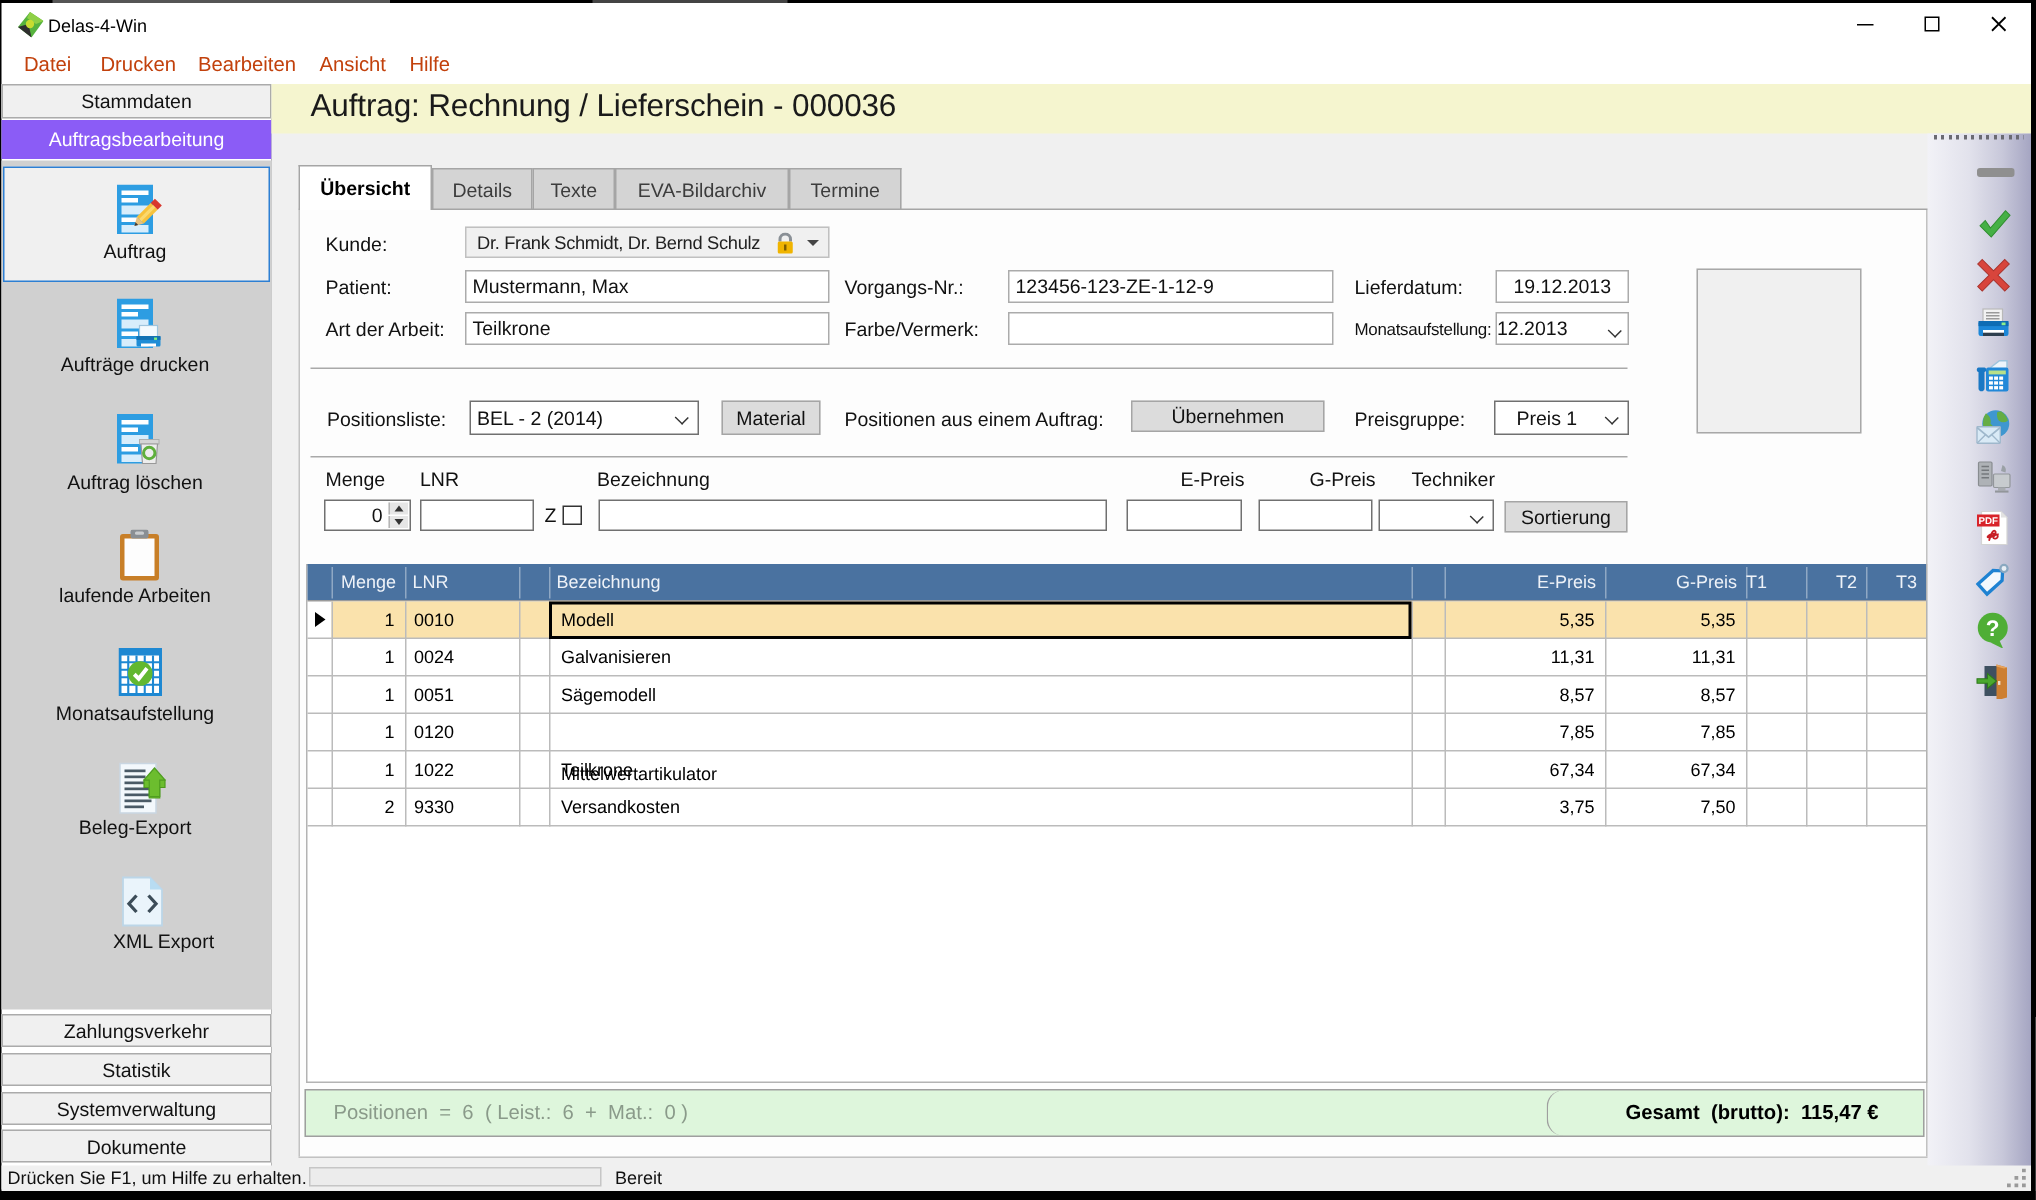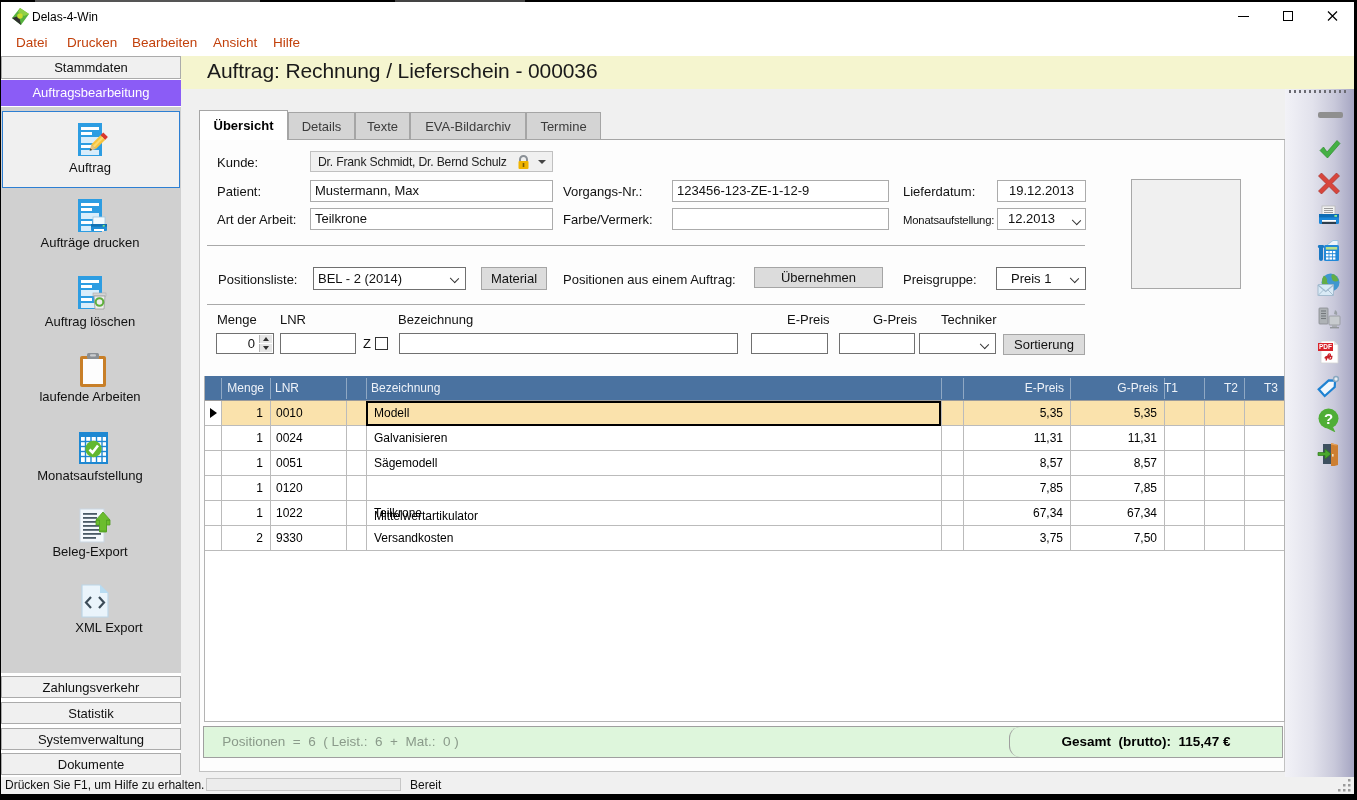--- a/index.html
+++ b/index.html
@@ -291,21 +291,21 @@
   <div class="field" style="left:310px; top:208px; width:243px; height:22px;">Teilkrone</div>
 
   <div class="lbl" style="left:563px; top:184px;">Vorgangs-Nr.:</div>
   <div class="lbl" style="left:563px; top:212px;">Farbe/Vermerk:</div>
   <div class="field" style="left:672px; top:180px; width:217px; height:22px;">123456-123-ZE-1-12-9</div>
   <div class="field" style="left:672px; top:208px; width:217px; height:22px;"></div>
 
   <div class="lbl" style="left:903px; top:184px;">Lieferdatum:</div>
   <div class="lbl" style="left:903px; top:214px; font-size:11.3px; letter-spacing:-0.2px;">Monatsaufstellung:</div>
   <div class="field" style="left:997px; top:180px; width:89px; height:22px; text-align:center;">19.12.2013</div>
-  <div class="field" style="left:997px; top:208px; width:89px; height:22px; padding-left:10px;">12.2013
+  <div class="field" style="left:997px; top:208px; width:89px; height:22px; padding-left:0;">12.2013
     <span style="position:absolute; right:5px; top:8px; width:7px; height:7px; border-right:1.5px solid #333; border-bottom:1.5px solid #333; transform:rotate(45deg) scale(1,0.9); transform-origin:center;"></span>
   </div>
 
   <div class="abs" style="left:1131px; top:179px; width:110px; height:110px; background:#f0f0f0; border:1px solid #a8a8a8;"></div>
 
   <div class="sep" style="left:207px; top:245px; width:878px;"></div>
 
   <div class="lbl" style="left:218px; top:272px;">Positionsliste:</div>
   <div class="field" style="left:313px; top:267px; width:153px; height:23px; border-color:#707070; padding-top:3px;">BEL - 2 (2014)
     <span style="position:absolute; right:7px; top:7px; width:7px; height:7px; border-right:1.5px solid #333; border-bottom:1.5px solid #333; transform:rotate(45deg) scale(1,0.9);"></span>
@@ -414,21 +414,21 @@
   <div class="gline-v" style="left:963px; top:401px; height:150px;"></div>
   <div class="gline-v" style="left:1070px; top:401px; height:150px;"></div>
   <div class="gline-v" style="left:1164px; top:401px; height:150px;"></div>
   <div class="gline-v" style="left:1204px; top:401px; height:150px;"></div>
   <div class="gline-v" style="left:1244px; top:401px; height:150px;"></div>
   <div class="abs" style="left:366px; top:401px; width:575px; height:25px; border:2px solid #000;"></div>
   </div>
 
   <div class="abs" id="sumbar">
     <div class="sumsec" style="left:0px; width:273px; color:#8a9a8a;">Positionen&nbsp; =&nbsp; 6&nbsp; ( Leist.:&nbsp; 6&nbsp; +&nbsp; Mat.:&nbsp; 0 )</div>
-    <div class="sumsec" style="left:805px; width:273px; border-left:1px solid #9f9f9f; font-weight:bold;border-radius:11px;">Gesamt&nbsp; (brutto):&nbsp; 115,47 €</div>
+    <div class="sumsec" style="left:827px; width:273px; border-left:1px solid #9f9f9f; font-weight:bold;border-radius:11px;">Gesamt&nbsp; (brutto):&nbsp; 115,47 €</div>
   </div>
 </div>
 <div class="abs" id="statusbar">
   <span style="position:absolute; left:4px; top:1px;">Drücken Sie F1, um Hilfe zu erhalten.</span>
   <span style="position:absolute; left:205px; top:1px; width:195px; height:13px; background:#ececec; border:1px solid #c6c6c6;"></span>
   <span style="position:absolute; left:409px; top:1px;">Bereit</span>
   <svg style="position:absolute; left:1337px; top:2px;" width="14" height="13" viewBox="0 0 14 13">
     <g fill="#9a9a9a">
       <rect x="10" y="0" width="2.5" height="2.5"></rect>
       <rect x="5" y="5" width="2.5" height="2.5"></rect>

